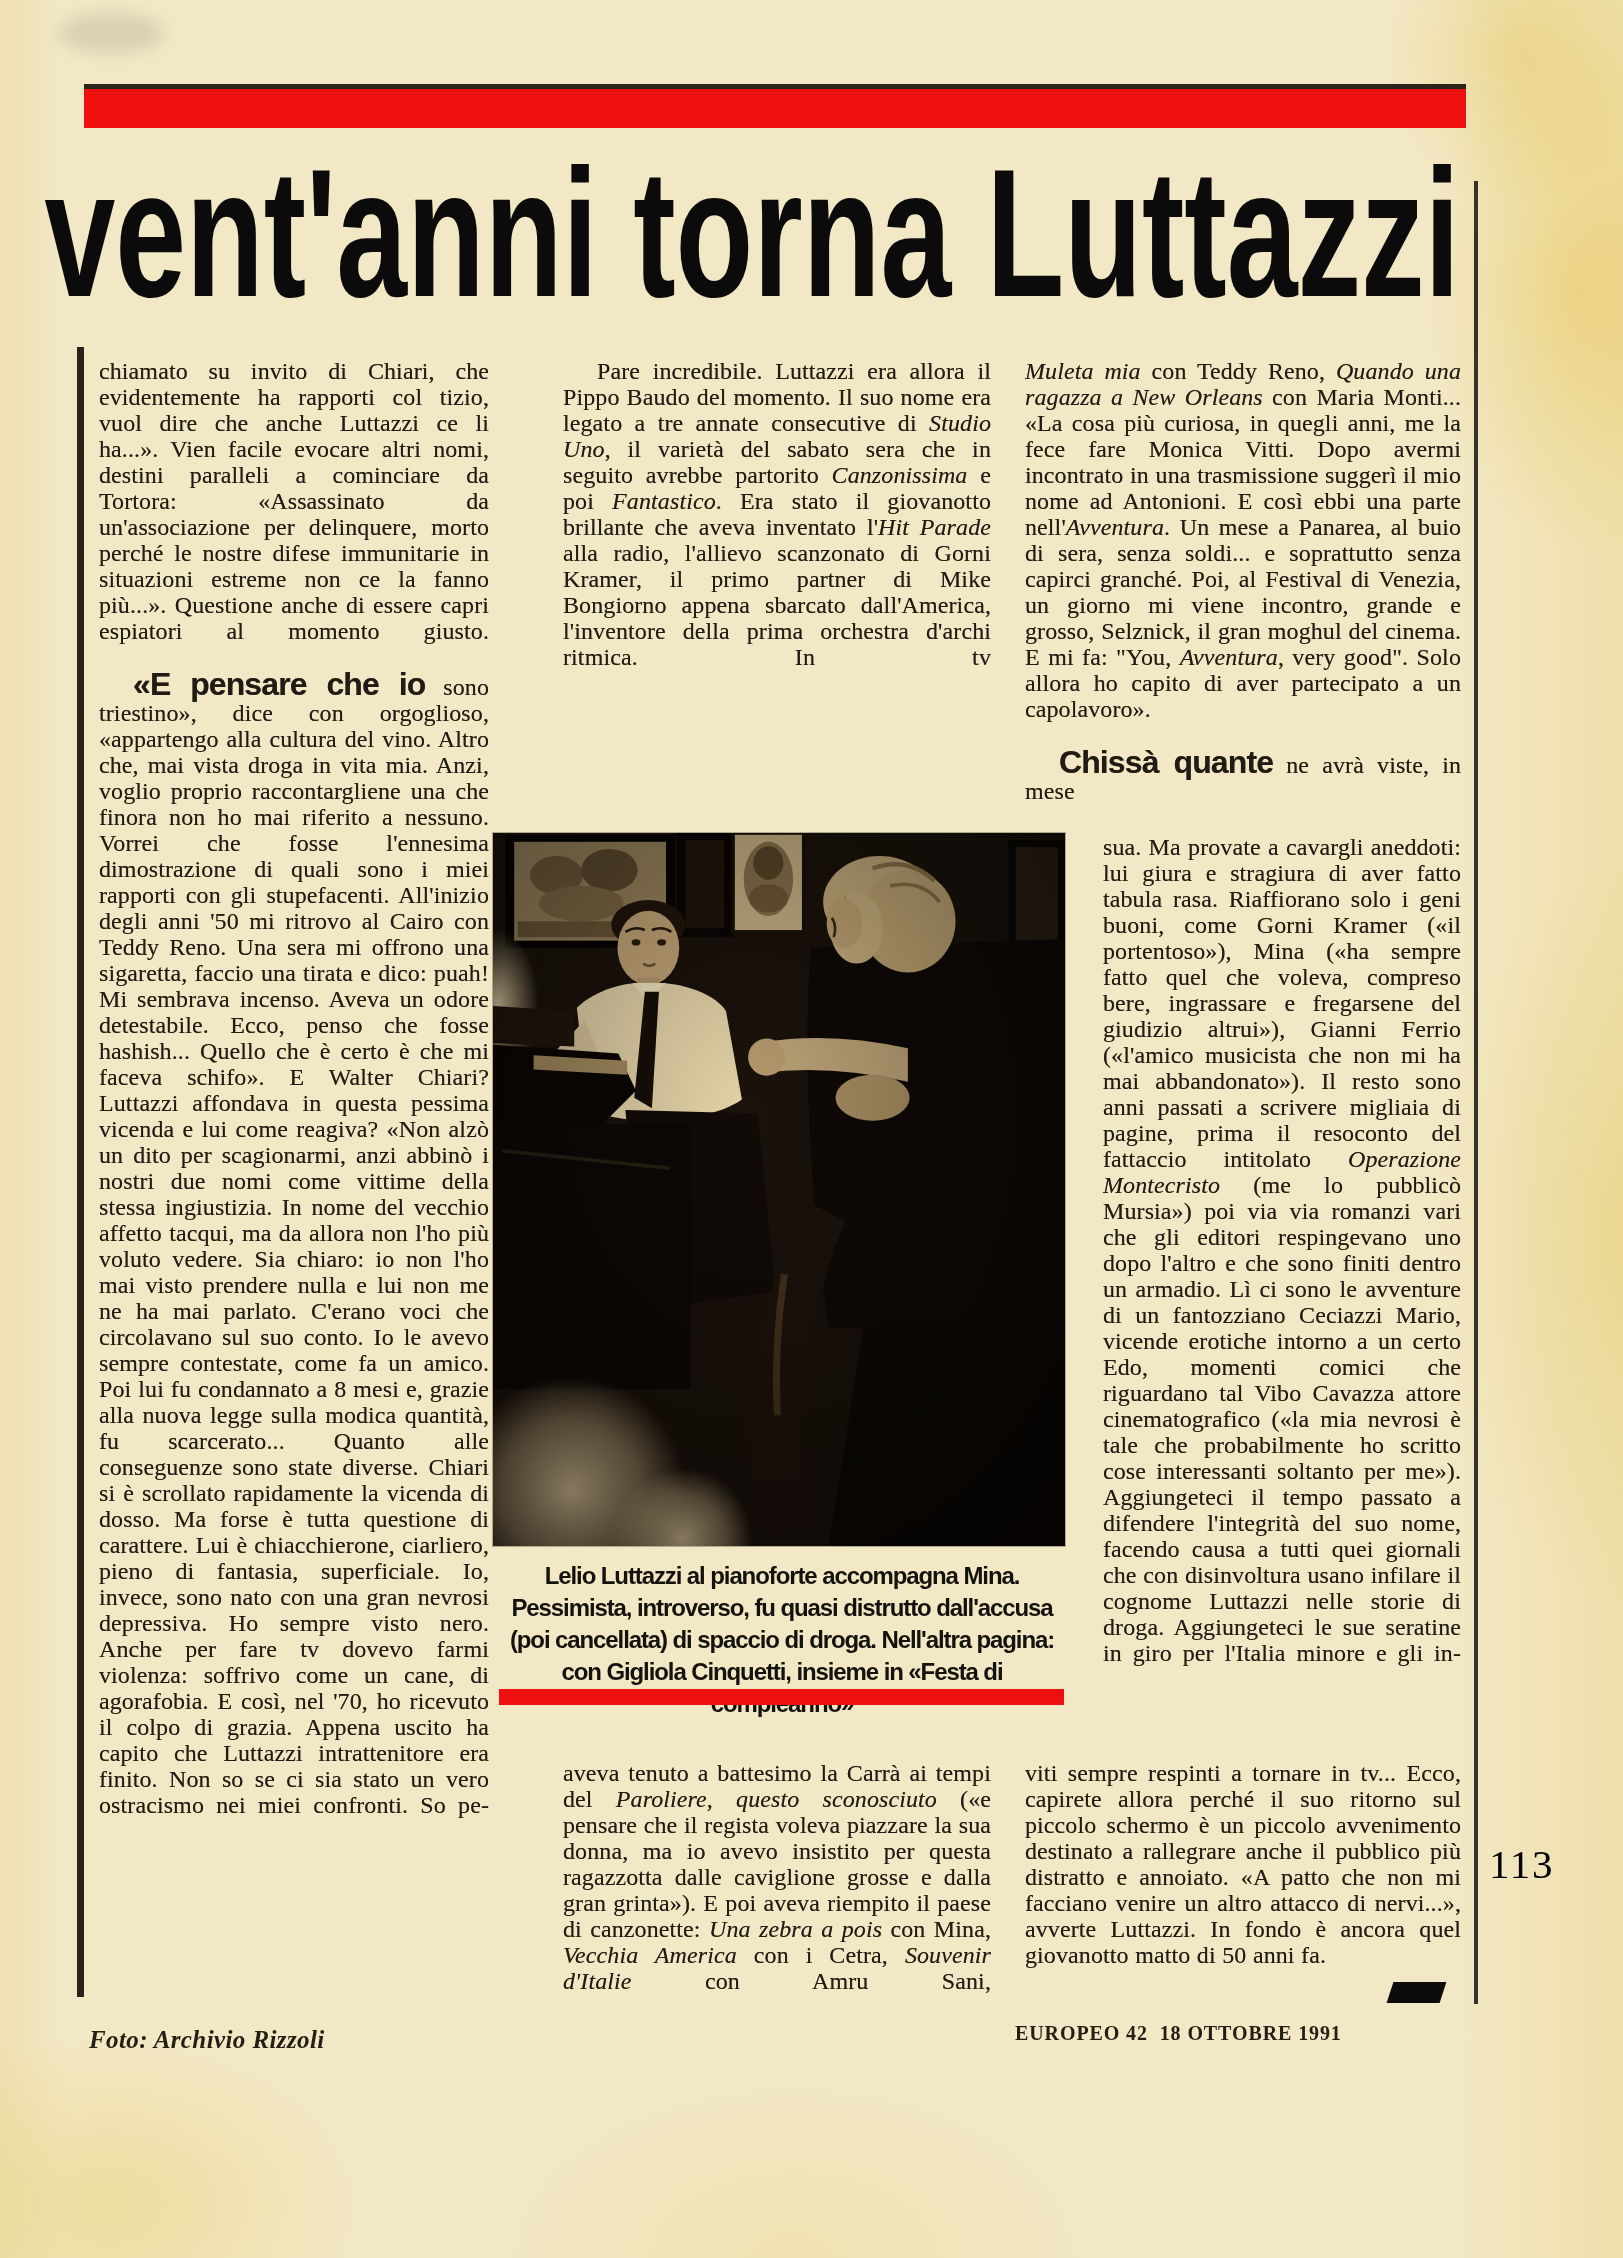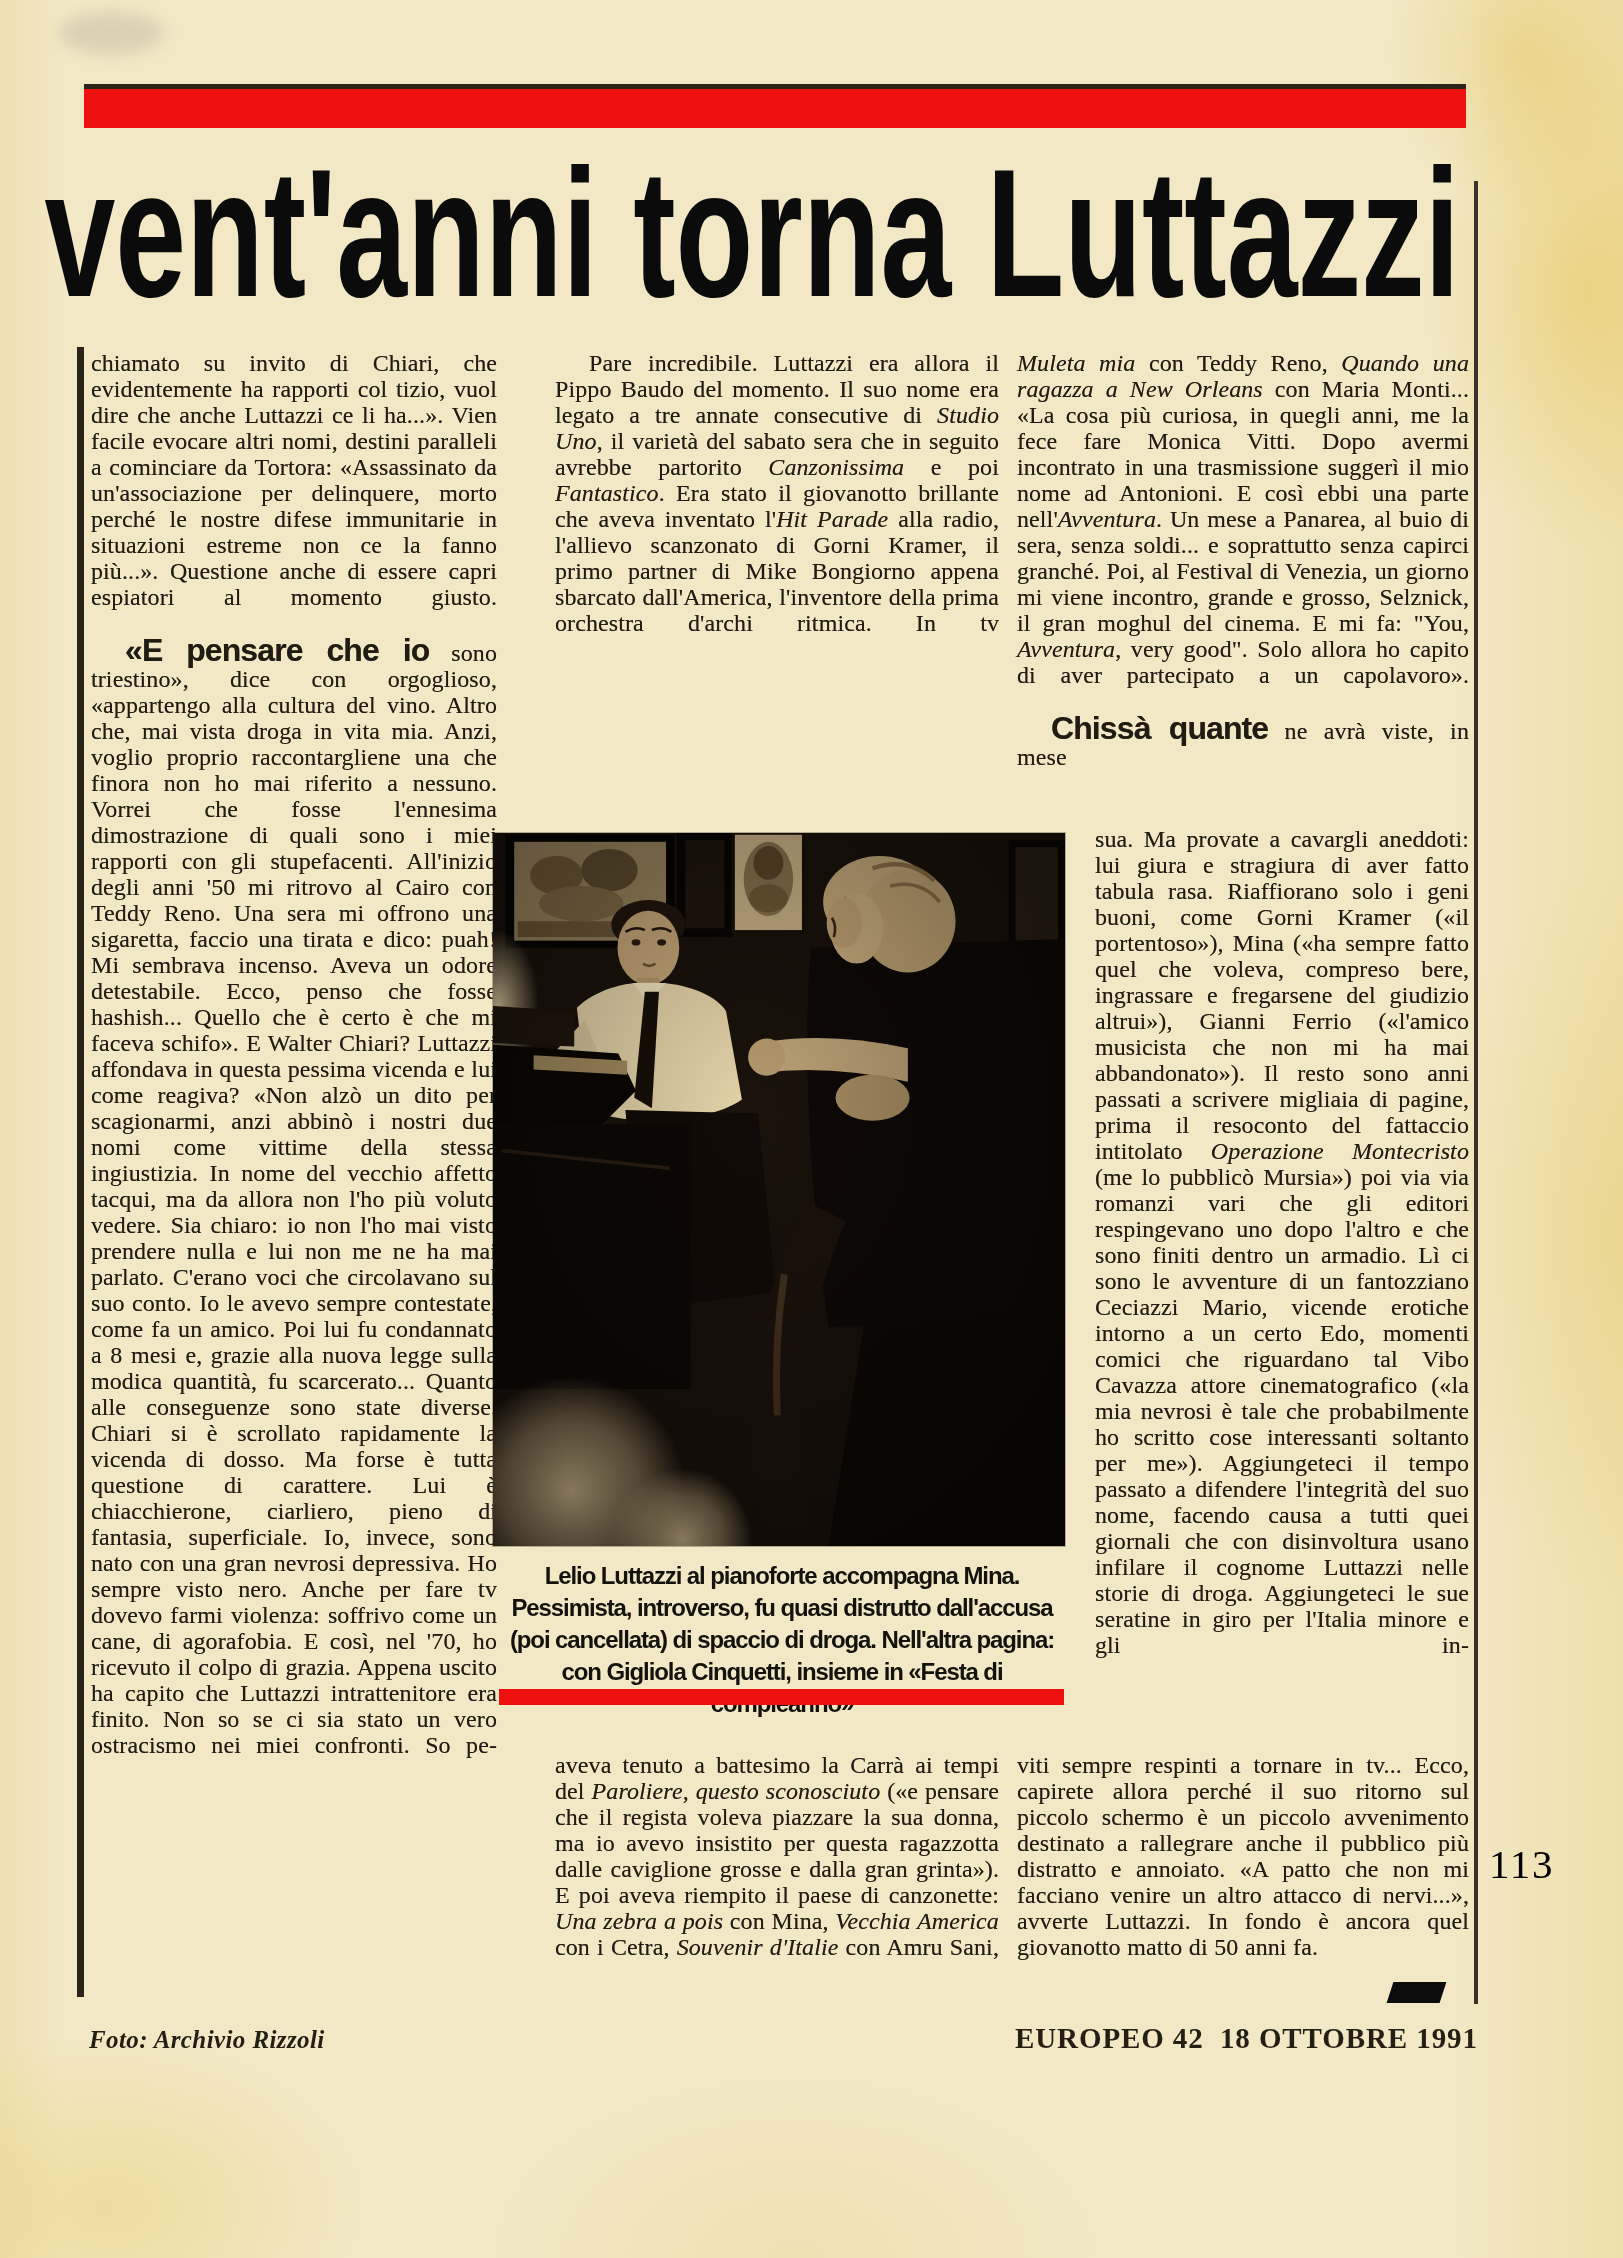--- a/index.html
+++ b/index.html
@@ -29,21 +29,21 @@
   #headline-svg{left:41px;top:162px;width:1426px;height:152px;overflow:visible;}
   #headline-svg text{
     font-family:"Liberation Sans",sans-serif;font-weight:700;fill:#0b0b0b;
   }
   #left-rule{left:77px;top:347px;width:7px;height:1650px;background:#29231a;}
   #right-rule{left:1474px;top:181px;width:3.5px;height:1823px;background:#39322a;}
 
   .col{font-size:24px;line-height:26px;text-align:justify;
        letter-spacing:0.1px;word-spacing:0.4px;hyphens:auto;color:#201c13;
        text-shadow:0 0 0.4px rgba(30,26,18,.55);}
-  .col p{margin:0;}
+  .col p{margin:8px;}
   .cont{text-align-last:justify;}
   .indent{text-indent:34px;}
   .gap-before{margin-top:26.5px !important;}
   .seg-i{font-style:italic;}
   .seg-lead{font-family:"Liberation Sans",sans-serif;font-weight:700;
             letter-spacing:-0.9px;font-size:32px;font-style:normal;}
 
   #col1 {left:91px;top:350px;width:406px;}
   #col2a{left:555px;top:350px;width:444px;}
   #col2b{left:555px;top:1752px;width:444px;}
@@ -58,22 +58,22 @@
   #caption{left:499px;top:1560px;width:566px;text-align:center;
     font-family:"Liberation Sans",sans-serif;font-weight:700;
     font-size:24px;line-height:32px;letter-spacing:-1.1px;color:#14120c;}
   #caption-red-bar{left:499px;top:1689px;width:565px;height:16px;background:#ee0f0f;}
 
   #end-marker{left:1390px;top:1982px;width:53px;height:21px;background:#0c0c0c;
     transform:skewX(-18deg);}
   #page-number{left:1489px;top:1840px;font-size:41px;letter-spacing:1.8px;color:#000000;}
   #footer-credit{left:89px;top:2026px;font-size:25px;font-style:italic;font-weight:700;
     letter-spacing:0.4px;color:#241f14;}
-  #footer-issue{left:1015px;top:2022px;width:423px;text-align:right;
-    font-size:29px;font-weight:700;letter-spacing:0.9px;color:#241f14;white-space:pre;}
+  #footer-issue{left:1015px;top:2022px;width:423px;
+    font-size:20px;font-weight:700;letter-spacing:0.9px;color:#241f14;white-space:pre;}
 </style>
 </head>
 <body>
 
 <div id="paper-tint" class="abs"></div>
 <div id="corner-smudge" class="abs"></div>
 
 <div id="top-rule" class="abs"></div>
 <div id="top-red-bar" class="abs"></div>
 

